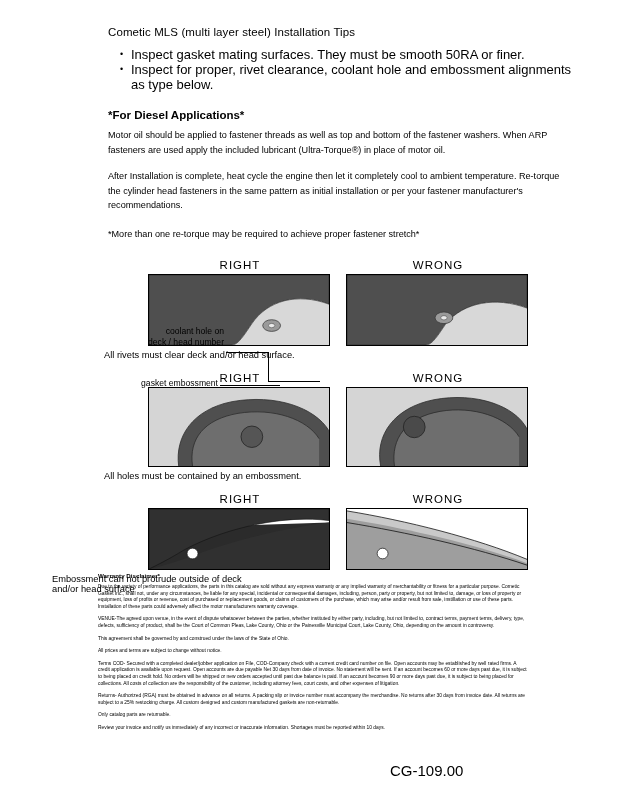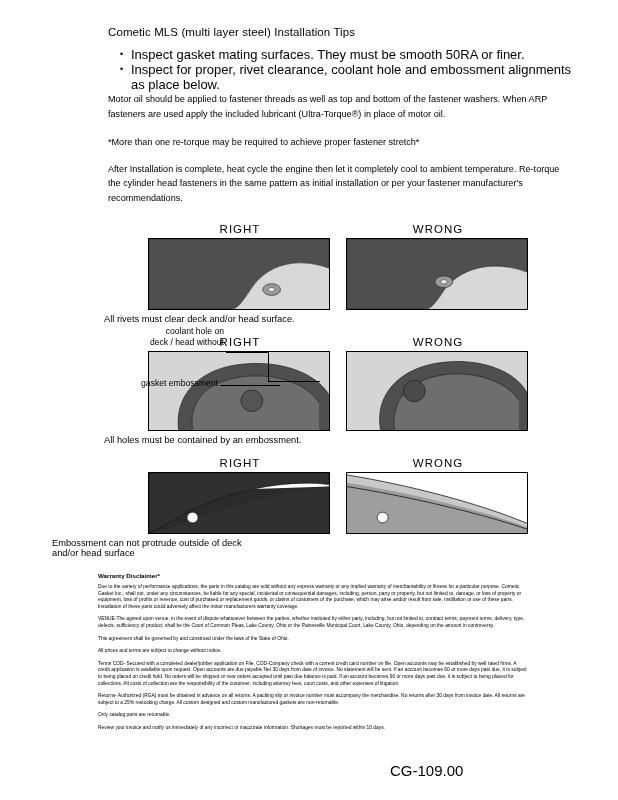--- a/index.html
+++ b/index.html
@@ -158,26 +158,27 @@
 </style>
 </head>
 <body>
 
 <div class="page">
 
   <h1 class="title">Cometic MLS (multi layer steel) Installation Tips</h1>
 
   <ul class="subbullets" style="margin-left:76px;">
     <li>Inspect gasket mating surfaces.  They must be smooth 50RA or finer.</li>
-    <li>Inspect for proper, rivet clearance, coolant hole and embossment alignments as place below.</li>
+    <li>Inspect for proper, rivet clearance, coolant hole and embossment alignments as type below.</li>
   </ul>
 
+  <h2 class="section-title">*For Diesel Applications*</h2>
   <p class="para">Motor oil should be applied to fastener threads as well as top and bottom of the fastener washers. When ARP fasteners are used apply the included lubricant (Ultra-Torque®) in place of motor oil.</p>
+  <p class="para">After Installation is complete, heat cycle the engine then let it completely cool to ambient temperature. Re-torque the cylinder head fasteners in the same pattern as initial installation or per your fastener manufacturer's recommendations.</p>
   <p class="para" style="margin-top:14px;">*More than one re-torque may be required to achieve proper fastener stretch*</p>
-  <p class="para">After Installation is complete, heat cycle the engine then let it completely cool to ambient temperature. Re-torque the cylinder head fasteners in the same pattern as initial installation or per your fastener manufacturer's recommendations.</p>
 
   <div class="figures">
 
     <div class="fig-group">
       <div class="fig-row">
         <div class="fig-box">
           <div class="fig-label">RIGHT</div>
           <svg class="fig-img" viewBox="0 0 182 72" preserveAspectRatio="none">
             <rect x="0" y="0" width="182" height="72" fill="#ffffff"></rect>
             <path d="M0,0 L182,0 L182,30 C150,18 120,26 104,50 C96,62 90,72 84,72 L0,72 Z" fill="#4f4f4f"></path>
@@ -263,21 +264,21 @@
       </div>
       <div class="caption-wrap" style="width:420px;margin-left:8px;">
         <div class="fig-caption" style="white-space:pre-line;">Embossment can not protrude outside of deck
 and/or head surface</div>
       </div>
     </div>
   </div>
 
   <div class="annot" style="left:104px; top:326px; width:120px;">
     <div>coolant hole on</div>
-    <div>deck / head without</div>
+    <div>deck / head number</div>
   </div>
   <div class="leader" style="left:226px; top:352px; width:42px; height:1px;"></div>
   <div class="leader" style="left:268px; top:352px; width:1px; height:29px;"></div>
   <div class="leader" style="left:268px; top:381px; width:52px; height:1px;"></div>
 
   <div class="annot" style="left:88px; top:378px; width:130px;">
     <div>gasket embossment</div>
   </div>
   <div class="leader" style="left:220px; top:385px; width:60px; height:1px;"></div>
 

